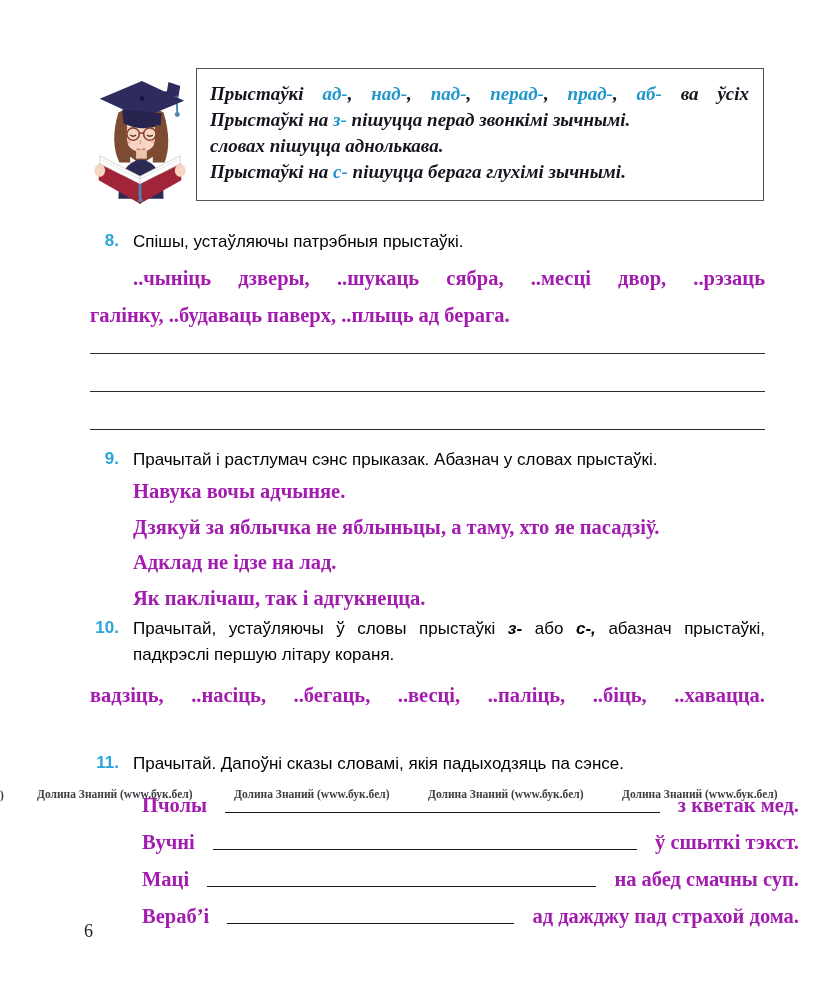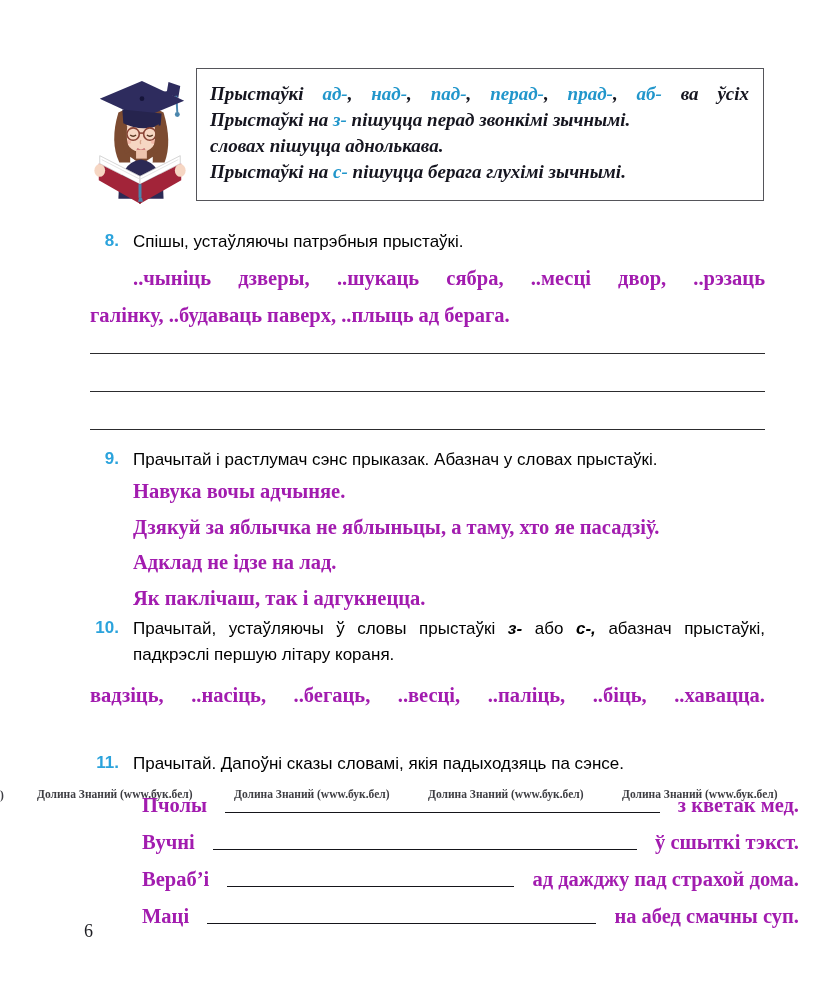--- a/index.html
+++ b/index.html
@@ -164,26 +164,26 @@
       <span>Пчолы</span>
       <span class="blank-line"></span>
       <span>з кветак мед.</span>
     </div>
     <div class="sentence-row">
       <span>Вучні</span>
       <span class="blank-line"></span>
       <span>ў сшыткі тэкст.</span>
     </div>
     <div class="sentence-row">
+      <span>Маці</span>
+      <span class="blank-line"></span>
+      <span>на абед смачны суп.</span>
+    </div>
+    <div class="sentence-row">
       <span>Вераб’і</span>
       <span class="blank-line"></span>
       <span>ад дажджу пад страхой дома.</span>
-    </div>
-    <div class="sentence-row">
-      <span>Маці</span>
-      <span class="blank-line"></span>
-      <span>на абед смачны суп.</span>
     </div>
   </div>
 
   <div class="page-number">6</div>
 
 </div>
 
 </body></html>

